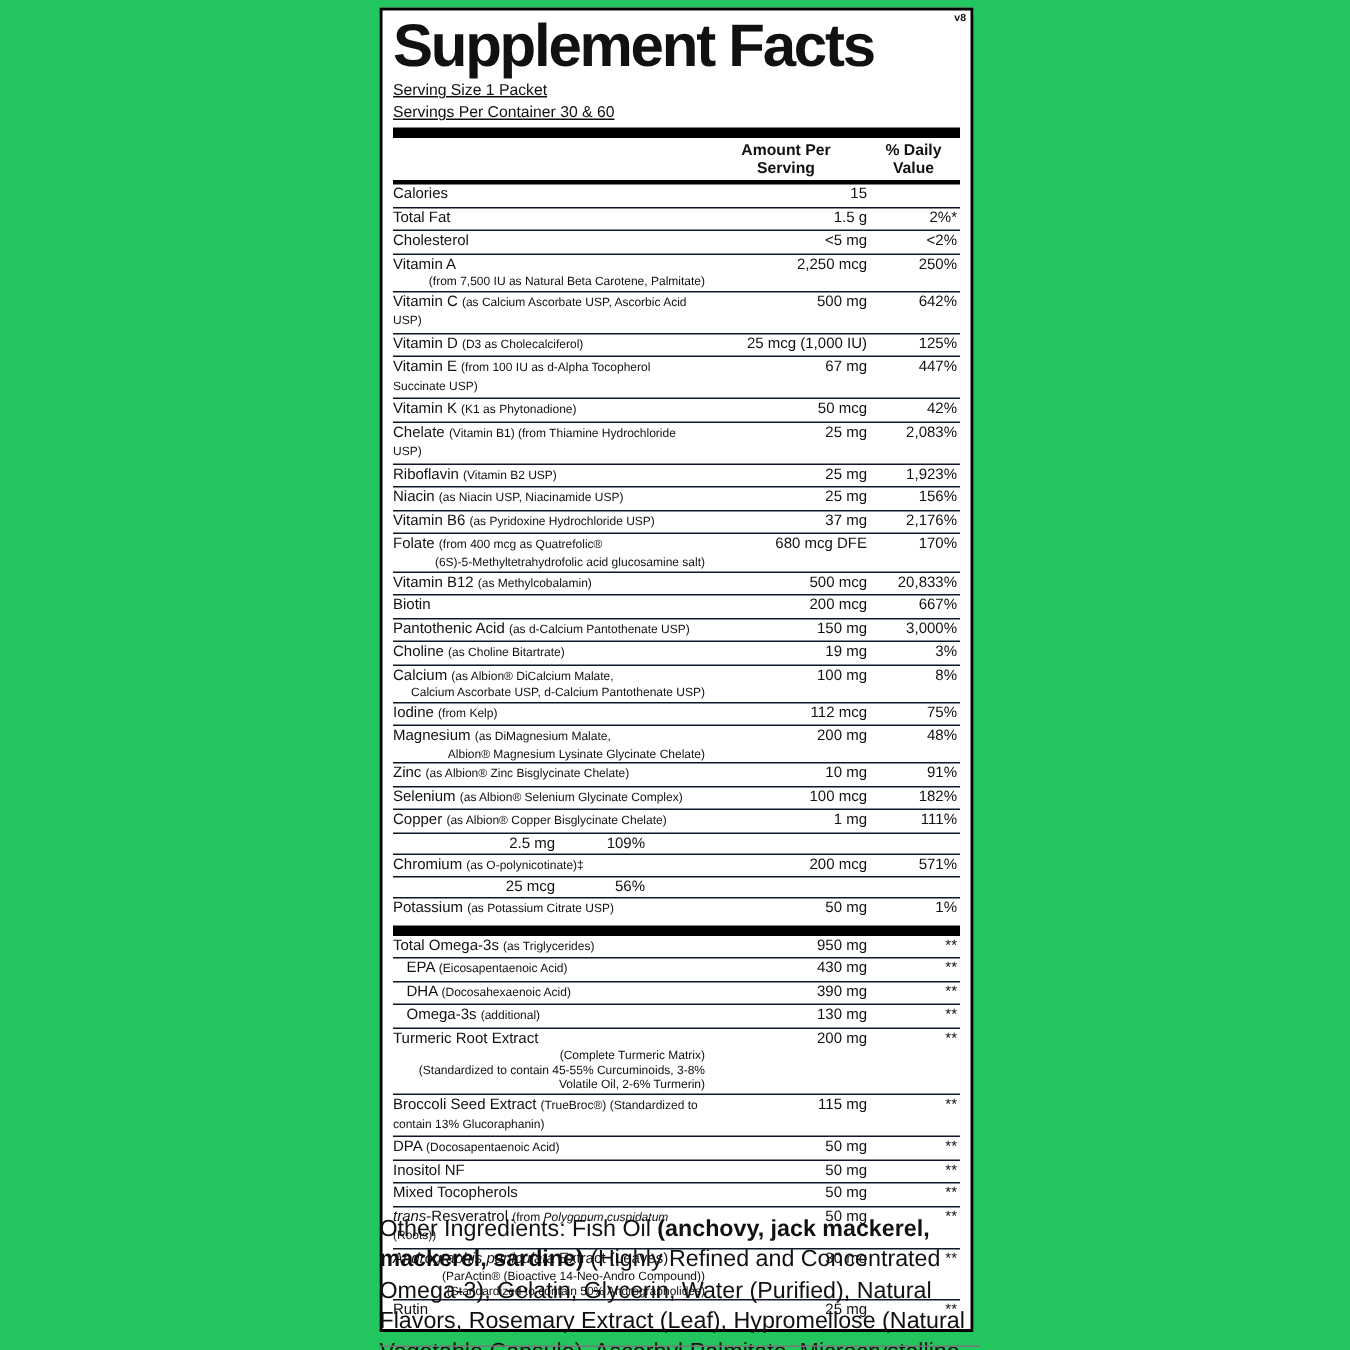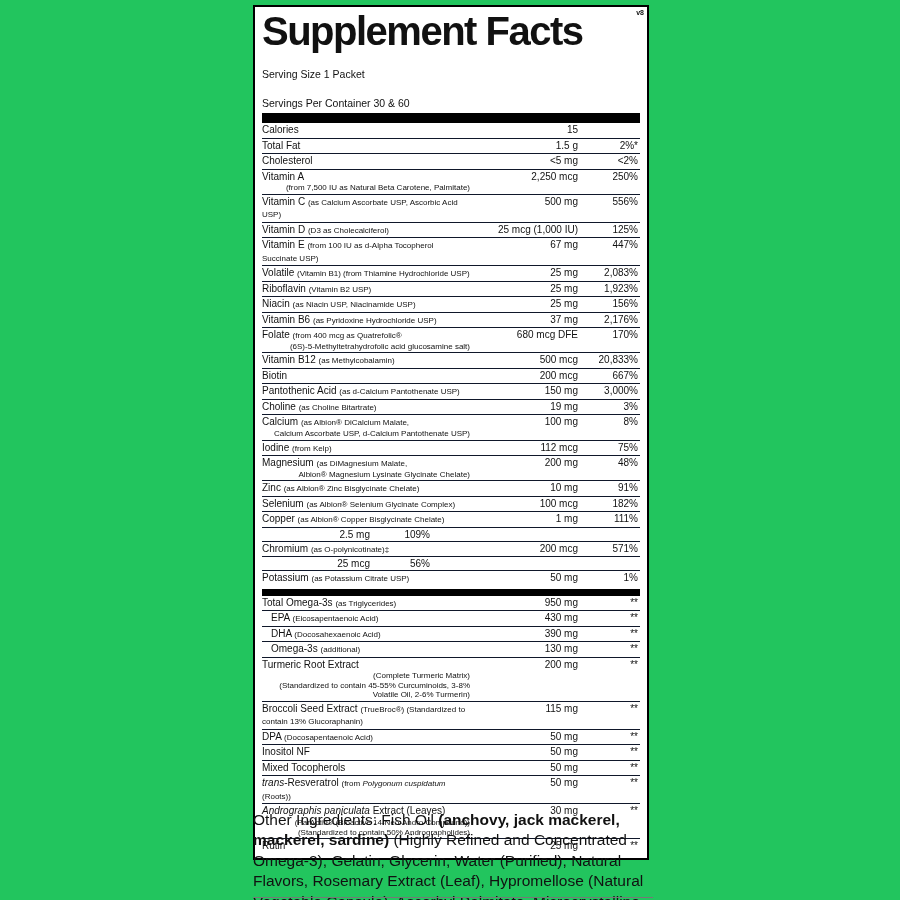--- a/index.html
+++ b/index.html
@@ -8,21 +8,21 @@
 
   .sf {
     position:absolute; left:253px; top:5px; width:396px; min-height:796px;
     border:2px solid #000; background:#fff; padding:3px 7px 4px 7px;
   }
   .sf-title {
     font-weight:bold; font-size:40px; letter-spacing:-1.5px; line-height:1.05;
     white-space:nowrap;
   }
   .version-mark { position:absolute; top:2px; right:3px; font-size:7px; font-weight:bold; }
-  .serving { font-size:10.5px; line-height:1.25; margin-top:16px; }
+  .serving { font-size:10.5px; line-height:1.25; margin-top:2px;text-decoration:underline; }
   .bar-thick { height:7px; background:#000; margin:3px 0 0 0; }
   .bar-med { height:3px; background:#000; }
   .hdr-row { display:flex; align-items:flex-end; font-weight:bold; font-size:10.5px; line-height:1.1; padding:3px 0 2px 0; }
   .hdr-spacer { flex:1; }
   .hdr-amt { width:108px; text-align:center; white-space:pre-line; }
   .hdr-dv { width:62px; text-align:center; white-space:pre-line; }
 
   .rows .row { display:flex; align-items:flex-start; border-top:1px solid #0f172a; padding:1px 0; }
   .rows .row:first-child { border-top:none; }
   .name-cell { flex:1; font-size:10px; line-height:1.25; }
@@ -46,20 +46,27 @@
 <div class="page">
 
   <div class="sf">
     <div class="version-mark">v8</div>
     <div class="sf-title">Supplement Facts</div>
     <div class="serving">Serving Size 1 Packet</div>
     <div class="serving">Servings Per Container 30 &amp; 60</div>
 
     <div class="bar-thick"></div>
 
+    <div class="hdr-row">
+      <div class="hdr-spacer"></div>
+      <div class="hdr-amt">Amount Per
+Serving</div>
+      <div class="hdr-dv">% Daily
+Value</div>
+    </div>
     <div class="bar-med"></div>
 
     <div class="rows" id="main-rows">
   <div class="row">
     <div class="name-cell"><span class="nm"><span>Calories</span></span> <span class="dt"></span></div>
     <div class="amt">15</div>
     <div class="dv"></div>
   </div>
 
   <div class="row">
@@ -76,38 +83,43 @@
 
   <div class="row">
     <div class="name-cell"><span class="nm"><span>Vitamin A</span></span> <span class="dt"></span><div class="sub">(from 7,500 IU as Natural Beta Carotene, Palmitate)</div></div>
     <div class="amt">2,250 mcg</div>
     <div class="dv">250%</div>
   </div>
 
   <div class="row">
     <div class="name-cell"><span class="nm"><span>Vitamin C</span></span> <span class="dt"><span>(as Calcium Ascorbate USP, Ascorbic Acid USP)</span></span></div>
     <div class="amt">500 mg</div>
-    <div class="dv">556%</div>
+    <div class="dv">642%</div>
   </div>
 
   <div class="row">
     <div class="name-cell"><span class="nm"><span>Vitamin D</span></span> <span class="dt"><span>(D3 as Cholecalciferol)</span></span></div>
     <div class="amt">25 mcg (1,000 IU)</div>
     <div class="dv">125%</div>
   </div>
 
   <div class="row">
     <div class="name-cell"><span class="nm"><span>Vitamin E</span></span> <span class="dt"><span>(from 100 IU as d-Alpha Tocopherol Succinate USP)</span></span></div>
     <div class="amt">67 mg</div>
     <div class="dv">447%</div>
   </div>
 
-
-  <div class="row">
-    <div class="name-cell"><span class="nm"><span>Volatile</span></span> <span class="dt"><span>(Vitamin B1) (from Thiamine Hydrochloride USP)</span></span></div>
+  <div class="row">
+    <div class="name-cell"><span class="nm"><span>Vitamin K</span></span> <span class="dt"><span>(K1 as Phytonadione)</span></span></div>
+    <div class="amt">50 mcg</div>
+    <div class="dv">42%</div>
+  </div>
+
+  <div class="row">
+    <div class="name-cell"><span class="nm"><span>Chelate</span></span> <span class="dt"><span>(Vitamin B1) (from Thiamine Hydrochloride USP)</span></span></div>
     <div class="amt">25 mg</div>
     <div class="dv">2,083%</div>
   </div>
 
   <div class="row">
     <div class="name-cell"><span class="nm"><span>Riboflavin</span></span> <span class="dt"><span>(Vitamin B2 USP)</span></span></div>
     <div class="amt">25 mg</div>
     <div class="dv">1,923%</div>
   </div>
 

